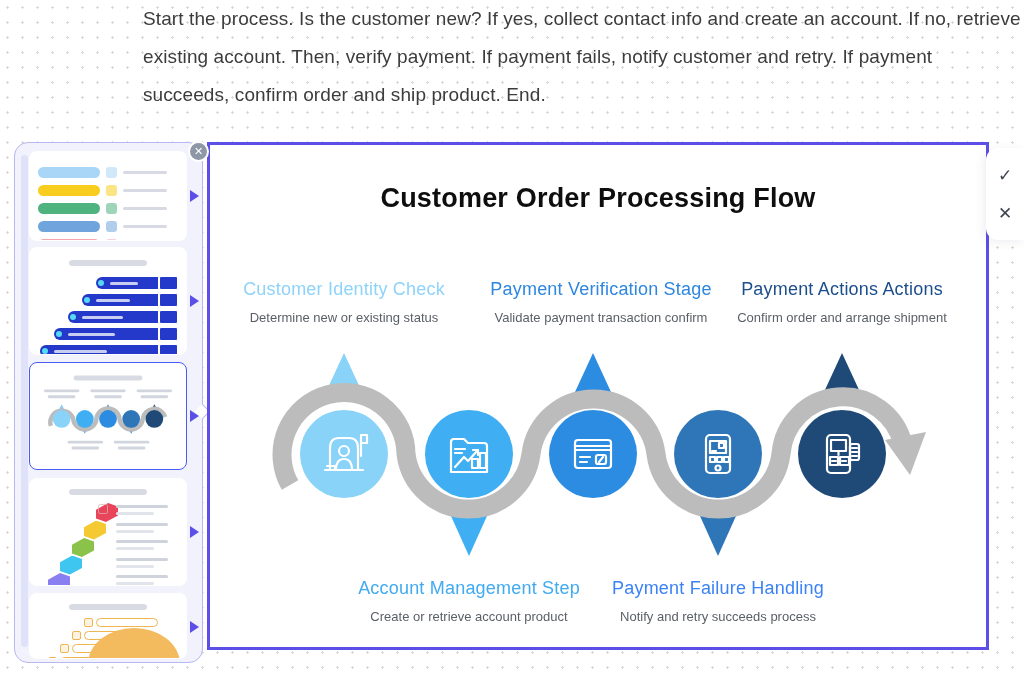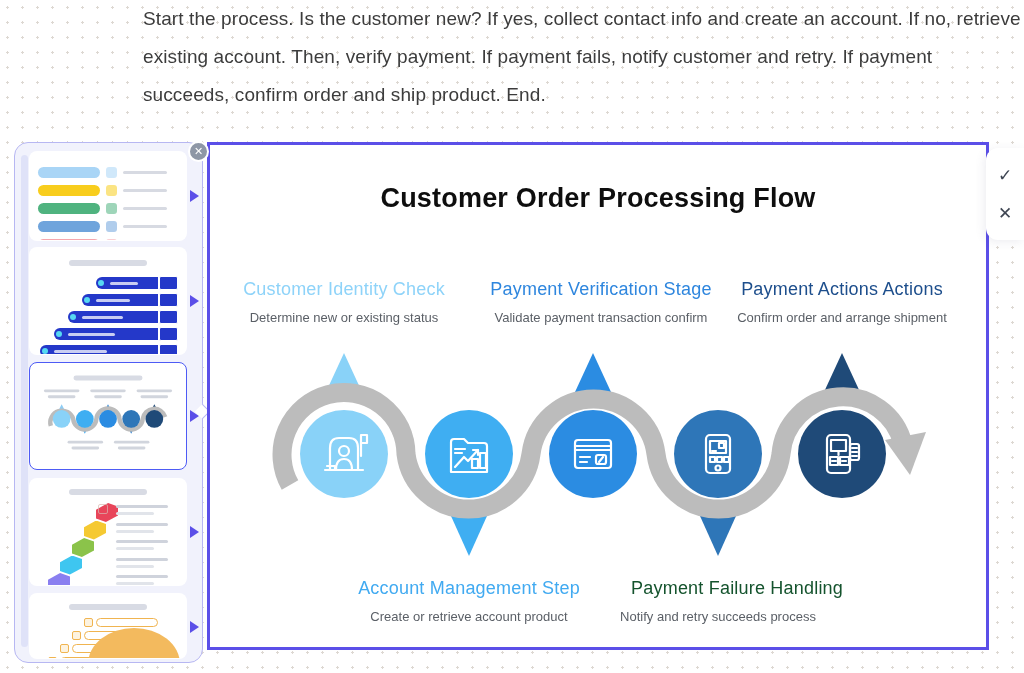--- a/index.html
+++ b/index.html
@@ -91,21 +91,21 @@
   .canvas-title {
     position:absolute; left:0; right:0; top:38px; text-align:center;
     font-size:27px; font-weight:800; color:#0e0e0e; letter-spacing:0.2px;
   }
   .step-label { position:absolute; width:250px; text-align:center; cursor:pointer; }
   .step-label.top { top:134px; }
   .step-label.bottom { top:433px; }
   .step-title { font-size:18px; font-weight:400; letter-spacing:0.2px; }
   .step-sub { margin-top:10px; font-size:13px; color:#5a5f66; }
   .c0 { color:#8ed3f9; } .c1 { color:#41aaf1; } .c2 { color:#2e86de; }
-  .c3 { color:#14532d;text-align:right; } .c4 { color:#1d4e8c; }
+  .c3 { color:#3b82f6; } .c4 { color:#1d4e8c; }
   .wave-svg { position:absolute; left:0px; top:198px; }
 
   
   .action-panel {
     position:absolute; right:0; top:148px; width:38px; height:92px;
     background:#ffffff; border-radius:12px 0 0 12px;
     box-shadow:-2px 2px 10px rgba(80,80,120,0.10);
     display:flex; flex-direction:column; align-items:center; justify-content:space-around;
     padding:8px 0;
   }

